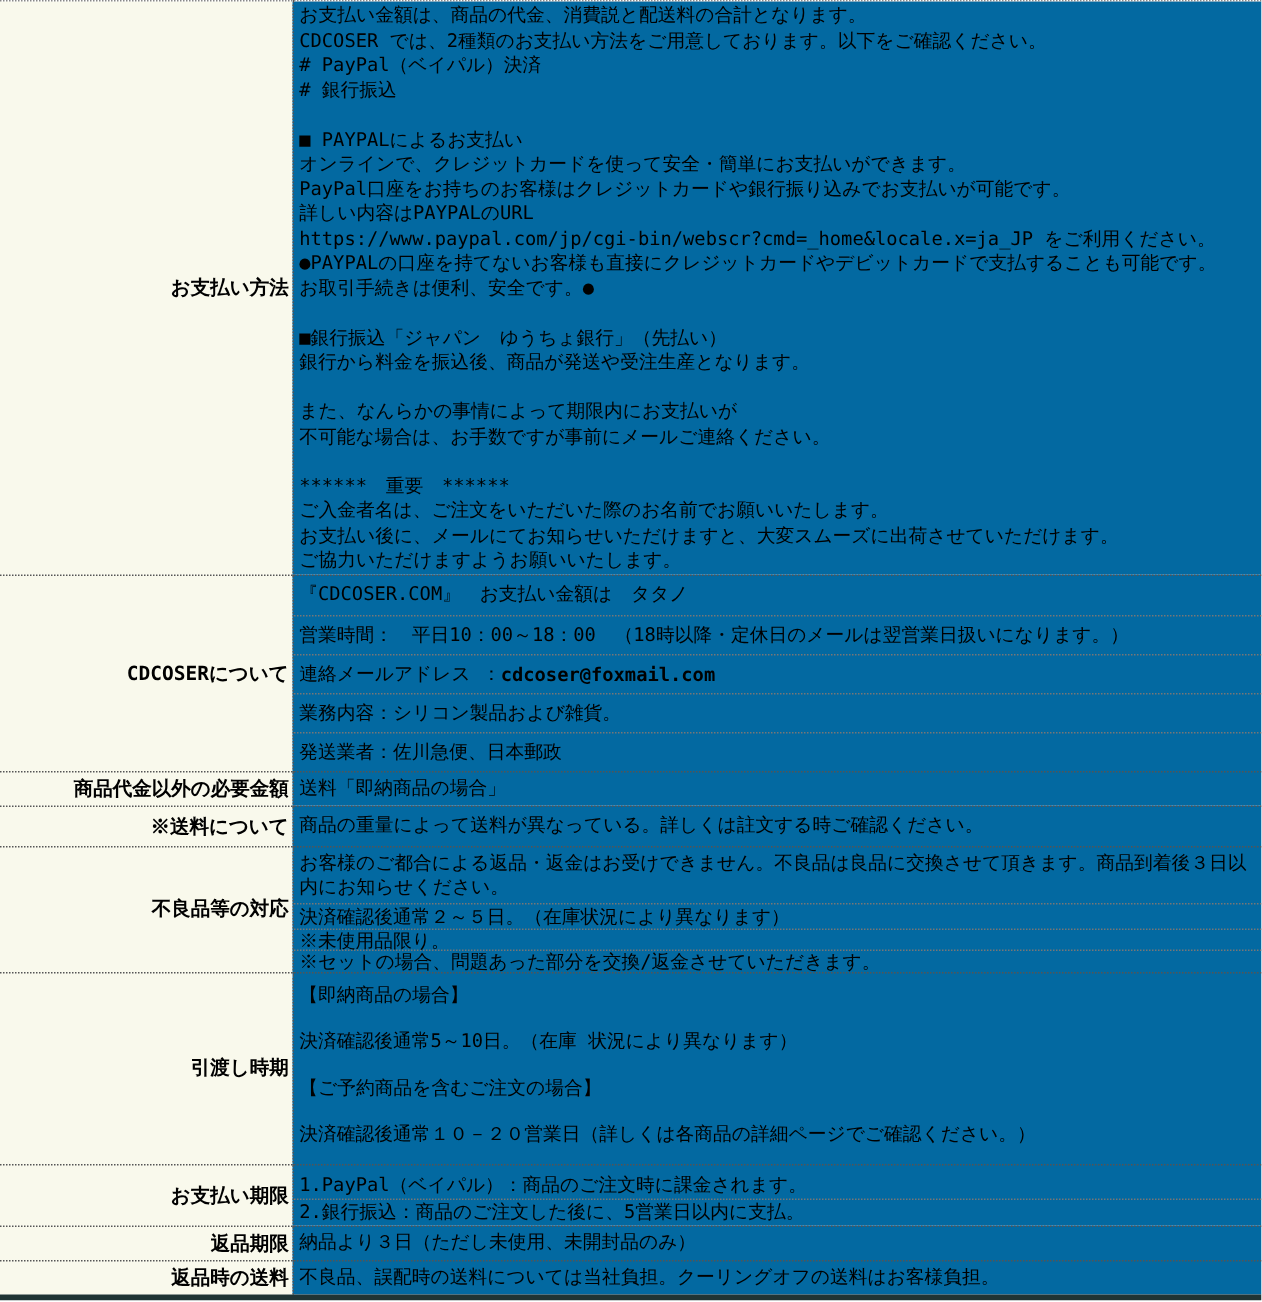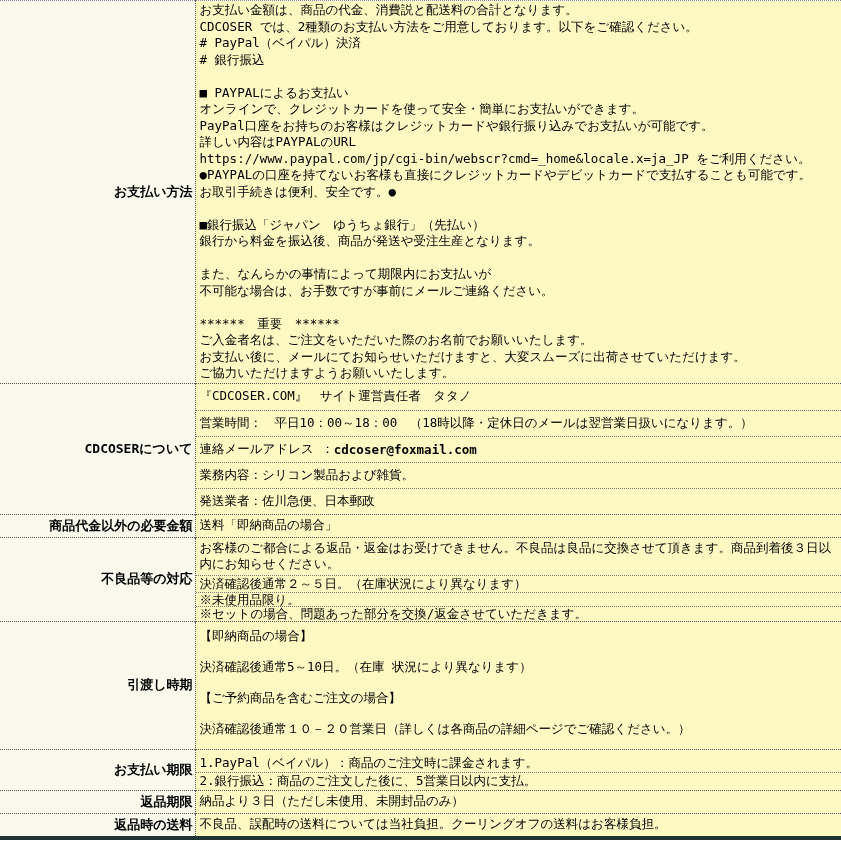--- a/index.html
+++ b/index.html
@@ -25,21 +25,21 @@
   th.label-cell {
     background: #f9f9ec;
     border-right: 1px dotted #555;
     font-weight: bold;
     font-size: 13px;
     text-align: right;
     vertical-align: middle;
     padding: 2px;
   }
   td.content-cell {
-    background: #fef9c3;
+    background: #0369a1;
     vertical-align: top;
     padding: 0;
   }
   td.content-cell.vmid { vertical-align: middle; }
   .multiline {
     white-space: pre-wrap;
     line-height: 16.5px;
     padding: 1px 3px 1px 4px;
     word-break: break-all;
   }
@@ -117,21 +117,21 @@
 ご入金者名は、ご注文をいただいた際のお名前でお願いいたします。
 お支払い後に、メールにてお知らせいただけますと、大変スムーズに出荷させていただけます。
 ご協力いただけますようお願いいたします。</div>
         </td>
       </tr>
 
       <tr class="main-row">
         <th class="label-cell">CDCOSERについて</th>
         <td class="content-cell">
           <div class="subrow h26">
-            <span>『CDCOSER.COM』　サイト運営責任者　タタノ</span>
+            <span>『CDCOSER.COM』　お支払い金額は　タタノ</span>
           </div>
           <div class="subrow h26">
             <span>営業時間：　平日10：00～18：00　（18時以降・定休日のメールは翌営業日扱いになります。）</span>
           </div>
           <div class="subrow h26">
             <span>連絡メールアドレス ：</span>
               <b class="email">cdcoser@foxmail.com</b>
           </div>
           <div class="subrow h26">
             <span>業務内容：シリコン製品および雑貨。</span>
@@ -142,20 +142,26 @@
         </td>
       </tr>
 
       <tr class="main-row r-extra-fee">
         <th class="label-cell">商品代金以外の必要金額</th>
         <td class="content-cell vmid">
           <div class="singleline">送料「即納商品の場合」</div>
         </td>
       </tr>
 
+      <tr class="main-row r-shipping">
+        <th class="label-cell">※送料について</th>
+        <td class="content-cell vmid">
+          <div class="singleline">商品の重量によって送料が異なっている。詳しくは註文する時ご確認ください。</div>
+        </td>
+      </tr>
 
       <tr class="main-row">
         <th class="label-cell">不良品等の対応</th>
         <td class="content-cell">
           <div class="subrow block">
             <span>お客様のご都合による返品・返金はお受けできません。不良品は良品に交換させて頂きます。商品到着後３日以内にお知らせください。</span>
           </div>
           <div class="subrow h17">
             <span>決済確認後通常２～５日。（在庫状況により異なります）</span>
           </div>

